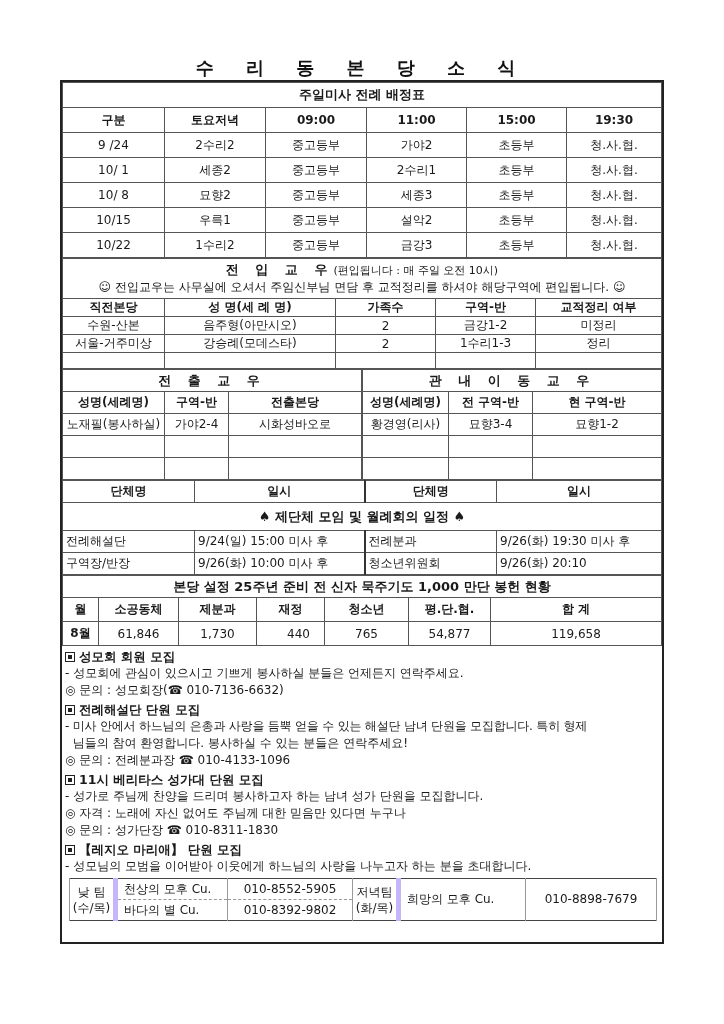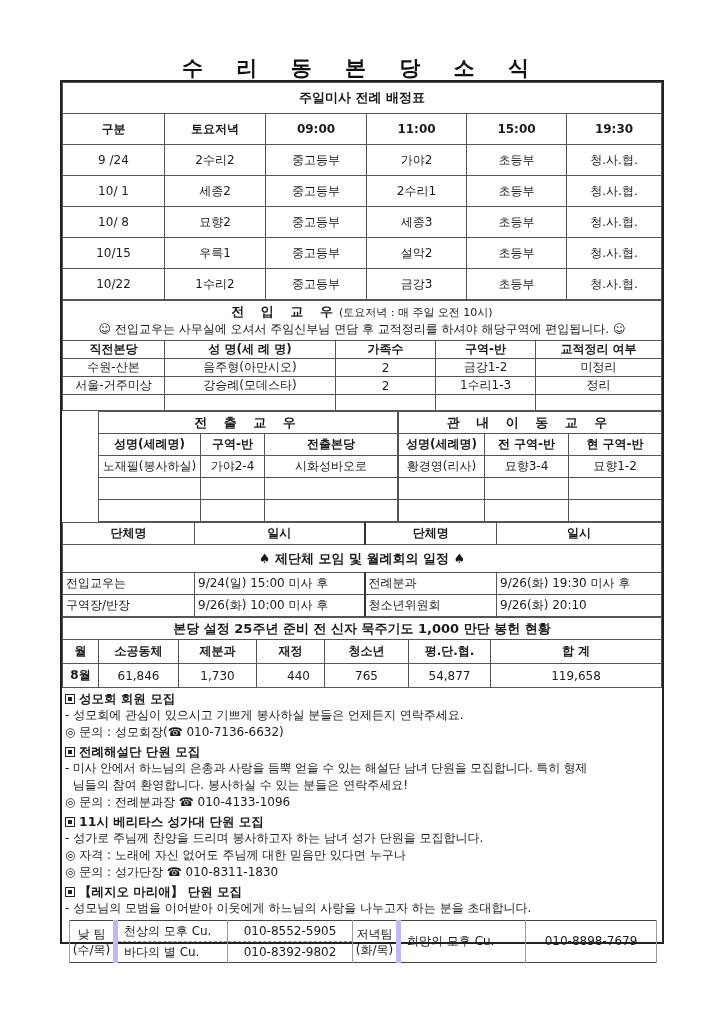--- a/index.html
+++ b/index.html
@@ -1,36 +1,36 @@
 <!DOCTYPE html>
 <html><head>
 <meta charset="utf-8">
 <style>
   * { box-sizing: border-box; margin: 0; padding: 0; }
   html, body { width: 724px; height: 1024px; background: #ffffff; }
   body { font-family: "DejaVu Sans", "Liberation Sans", sans-serif; color: #1a1a1a; position: relative; overflow: hidden; }
   .title {
     position: absolute; left: 60px; top: 55px; width: 604px; height: 26px;
-    text-align: center; font-size: 21px; font-weight: bold; letter-spacing: 13px; color: #111;
+    text-align: center; font-size: 18px; font-weight: bold; letter-spacing: 13px; color: #111;
     line-height: 26px;
   }
   .frame {
     position: absolute; left: 60px; top: 80px; width: 604px; height: 864px;
     border: 2px solid #222;
   }
   table { border-collapse: collapse; width: 100%; table-layout: fixed; }
   td, th { border: 1px solid #555; text-align: center; font-size: 12px; font-weight: normal; overflow: hidden; white-space: nowrap; }
   th { font-weight: bold; }
   .sec-title { font-weight: bold; font-size: 13px; }
-  .sched td, .sched th { height: 31px; }
+  .sched td, .sched th { height: 25px; }
   .newcomer .head { height: 40px; line-height: 17px; }
   .newcomer .head .big { font-weight: bold; font-size: 13px; letter-spacing: 6px; }
   .newcomer .head .small { font-size: 11px; letter-spacing: 0; }
   .newcomer td, .newcomer th { height: 16px; }
-  .two { display: flex; padding-left: 36px; }
+  .two { display: flex; }
   .two > table:first-child { border-right: 1px solid #222; }
   .two td, .two th { height: 22px; }
   .two .st { font-weight: bold; font-size: 13px; letter-spacing: 6px; }
   .events td, .events th { height: 22px; }
   .events td.l { text-align: left; padding-left: 3px; }
   .events .sp { border-right: 2px solid #333; }
   .don td, .don th { height: 24px; }
   .don .r { text-align: right; padding-right: 14px; }
   .notices { padding: 2px 2px 0 3px; font-size: 12px; line-height: 17px; }
   .notice-h { font-weight: bold; font-size: 12.5px; }
@@ -116,21 +116,21 @@
     <colgroup>
         <col style="width:102px">
         <col style="width:171px">
         <col style="width:100px">
         <col style="width:100px">
         <col>
       </colgroup>
     <tbody>
         <tr>
       <td colspan="5" class="head">
-        <span class="big">전 입 교 우</span><span class="small">(토요저녁 : 매 주일 오전 10시)</span><br>
+        <span class="big">전 입 교 우</span><span class="small">(편입됩니다 : 매 주일 오전 10시)</span><br>
         <span>☺ 전입교우는 사무실에 오셔서 주임신부님 면담 후 교적정리를 하셔야 해당구역에 편입됩니다. ☺</span>
       </td>
     </tr>
     <tr>
       <th>직전본당</th>
       <th>성 명(세 례 명)</th>
       <th>가족수</th>
       <th>구역-반</th>
       <th>교적정리 여부</th>
     </tr>
@@ -236,21 +236,21 @@
         <tr>
       <th>단체명</th>
       <th class="sp">일시</th>
       <th>단체명</th>
       <th>일시</th>
     </tr>
     <tr>
           <td colspan="4" class="sec-title" style="height:28px">♠ 제단체 모임 및 월례회의 일정 ♠</td>
         </tr>
     <tr>
-      <td class="l">전입교우는</td>
+      <td class="l">전례해설단</td>
       <td class="l sp">9/24(일) 15:00 미사 후</td>
       <td class="l">전례분과</td>
       <td class="l">9/26(화) 19:30 미사 후</td>
     </tr>
     <tr>
       <td class="l">구역장/반장</td>
       <td class="l sp">9/26(화) 10:00 미사 후</td>
       <td class="l">청소년위원회</td>
       <td class="l">9/26(화) 20:10</td>
     </tr>

